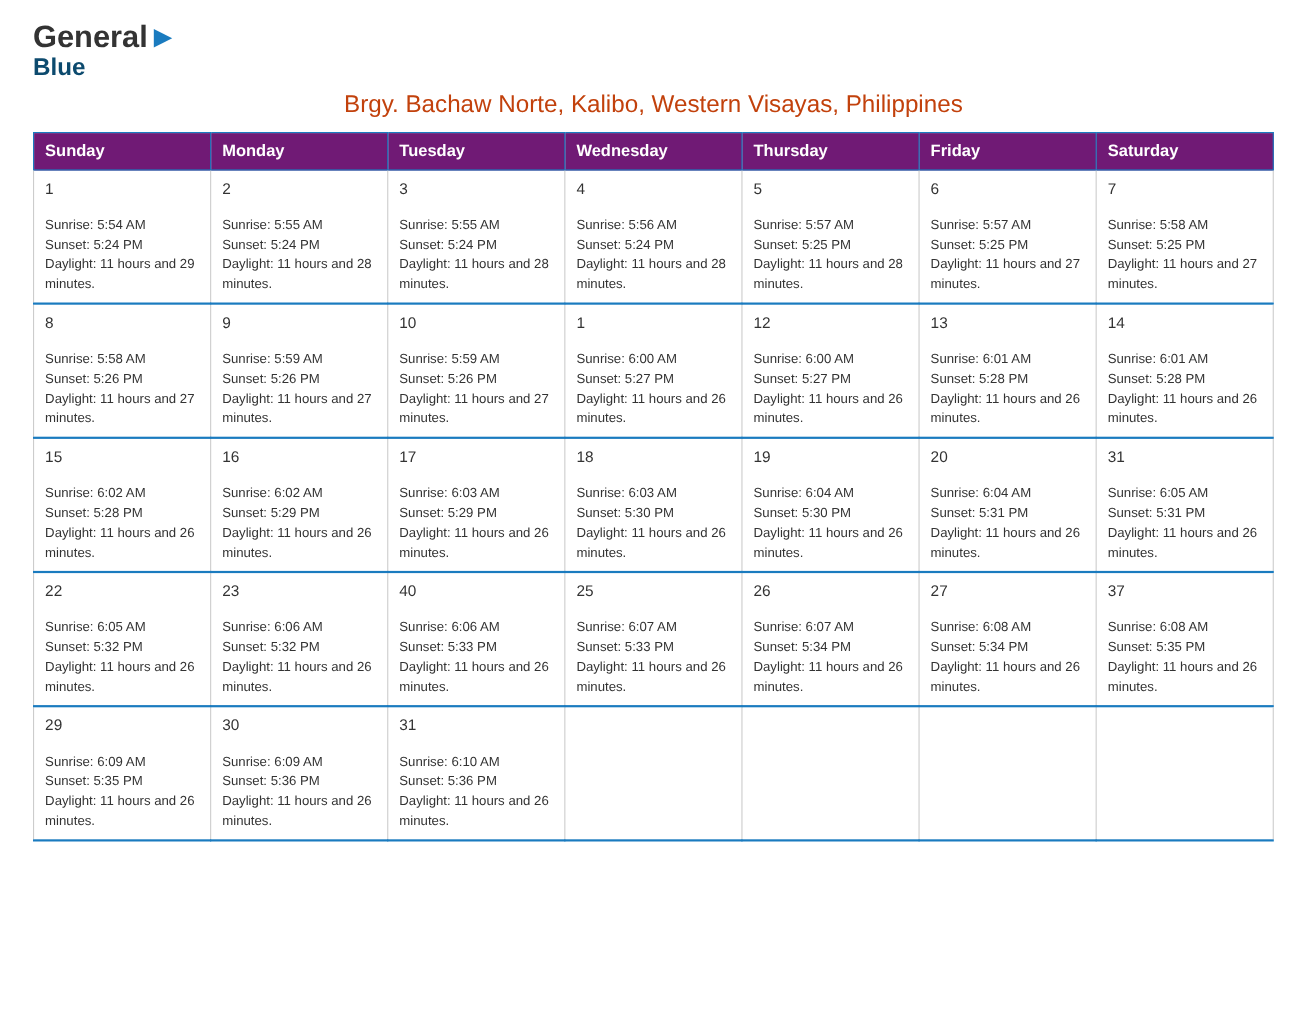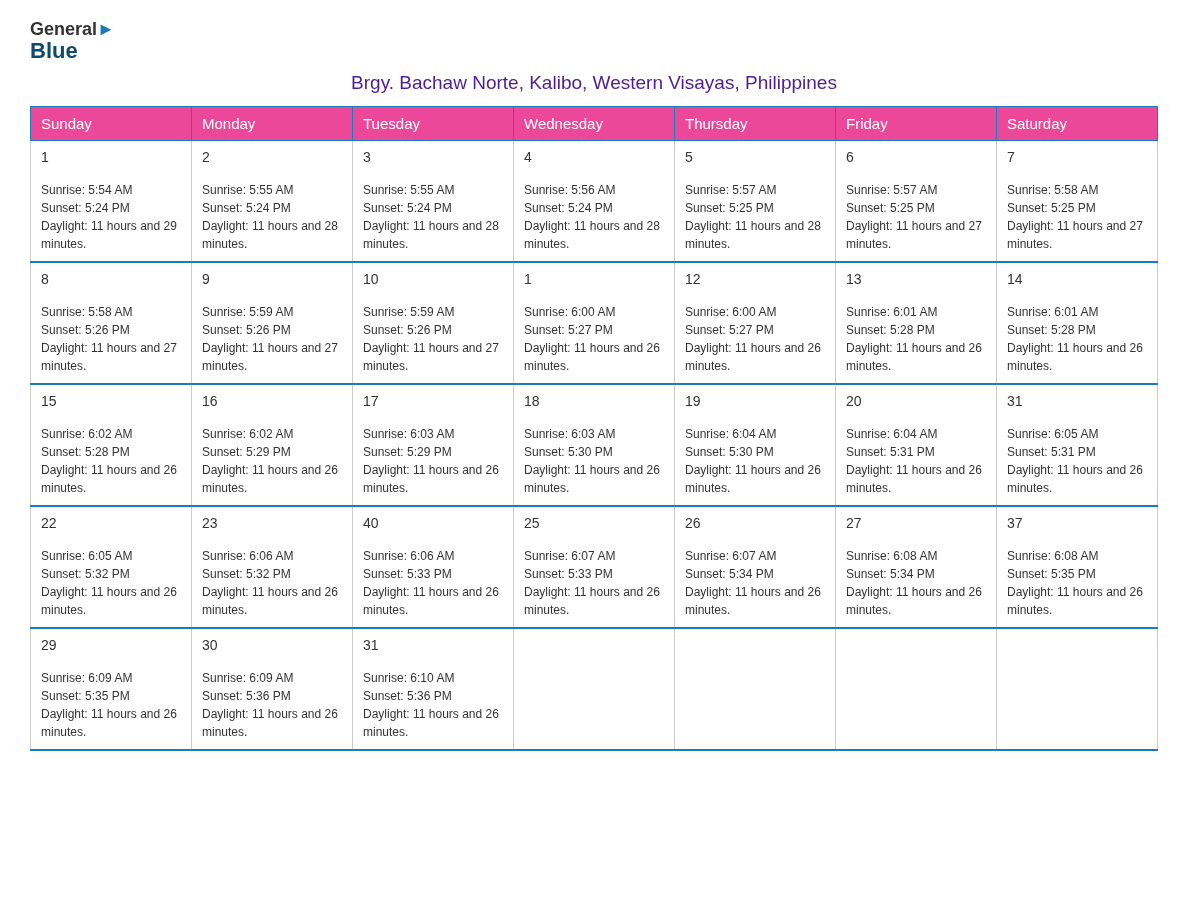--- a/index.html
+++ b/index.html
@@ -17,54 +17,54 @@
       align-items: flex-start;
       margin-bottom: 10px;
     }
     .logo {
       display: flex;
       flex-direction: column;
       align-items: flex-start;
       line-height: 1;
     }
     .logo-top {
-      font-size: 18px;
+      font-size: 28px;
       font-weight: bold;
       color: #333;
     }
     .logo-top span.blue {
       color: #1a7bbf;
     }
     .logo-bottom {
       font-size: 22px;
       font-weight: bold;
       color: #0c4a6e;
       margin-top: 2px;
     }
     .month-title {
       font-size: 52px;
       font-weight: bold;
       color: #222;
       text-align: right;
     }
     .subtitle {
       text-align: center;
-      font-size: 19px;
-      color: #4c1d95;
+      font-size: 22px;
+      color: #c2410c;
       margin-bottom: 12px;
     }
     table {
       width: 100%;
       border-collapse: collapse;
     }
     thead tr th {
-      background-color: #ec4899;
+      background-color: #701a75;
       color: #fff;
       font-size: 15px;
-      font-weight: normal;
+      font-weight: bold;
       padding: 8px 10px;
       text-align: left;
       border: 1px solid #1a7bbf;
     }
     tbody tr {
       border-bottom: 2px solid #1a7bbf;
     }
     tbody tr td {
       vertical-align: top;
       padding: 8px 10px;

